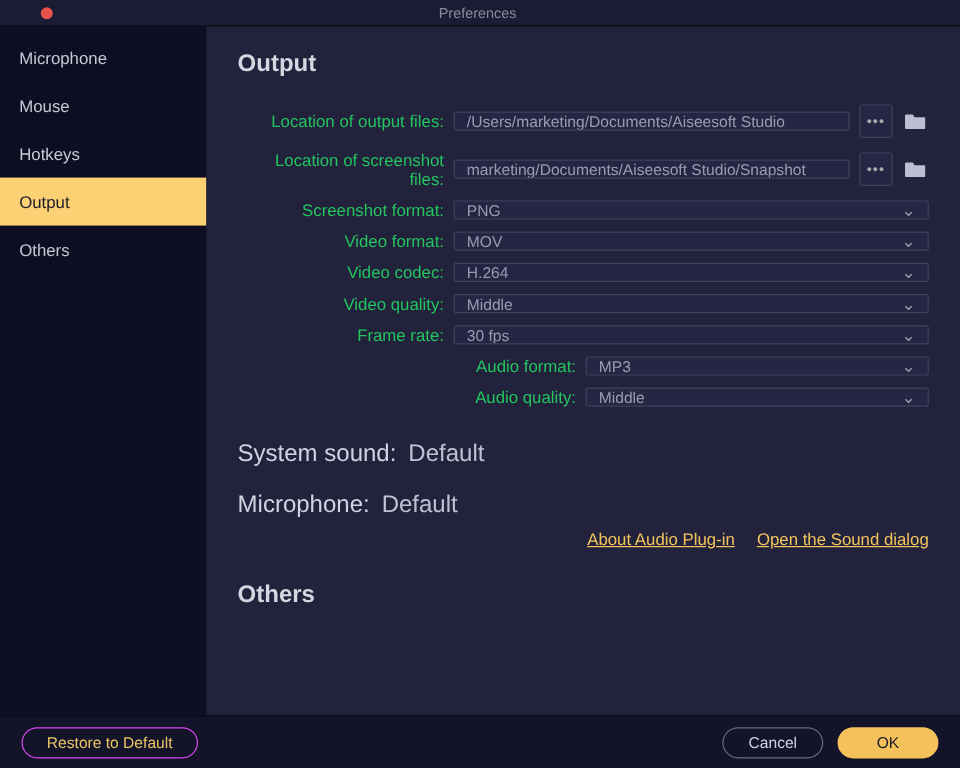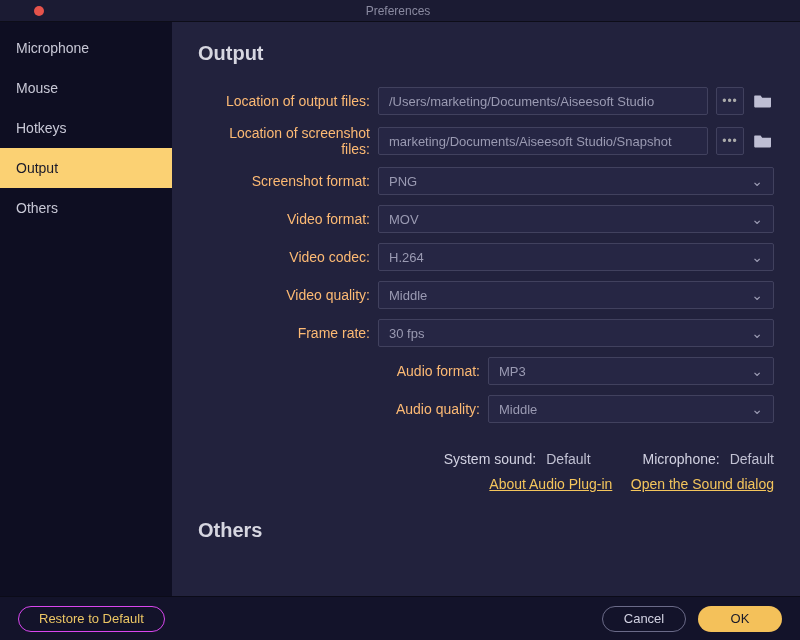--- a/index.html
+++ b/index.html
@@ -12,32 +12,32 @@
   .dot.red { background:#e5534b; }
   .title { flex:1; text-align:center; font-size:12px; color:#8a8aa0; margin-left:-48px; }
   
   .main { flex:1; display:flex; overflow:hidden; }
   .sidebar { width:172px; background:#0e0e22; display:flex; flex-direction:column; padding-top:6px; }
   .sidebar-item { padding:12px 16px; font-size:14px; color:#c8c8d6; cursor:pointer; }
   .sidebar-item.active { background:#fbd173; color:#1a1a2a; font-weight:500; }
   .content { flex:1; background:#22223d; padding:20px 26px 10px 26px; overflow-y:auto; display:flex; flex-direction:column; }
   .section-title { font-size:20px; font-weight:600; color:#d6d6e0; margin-bottom:22px; }
   .row { display:flex; align-items:center; margin-bottom:10px; }
-  .row-label { flex:0 0 180px; text-align:right; font-size:14px; color:#fdba74; padding-right:8px; }
+  .row-label { flex:0 0 180px; text-align:right; font-size:14px; color:#22c55e; padding-right:8px; }
   .field-wrap { flex:1; display:flex; align-items:center; gap:8px; }
-  .textfield, .select { flex:1; height:28px; border:1px solid #41415e; border-radius:2px; background:#262644; color:#9a9ab2; font-size:13px; padding:0 10px; display:flex; align-items:center; justify-content:space-between; overflow:hidden; }
+  .textfield, .select { flex:1; height:16px; border:1px solid #41415e; border-radius:2px; background:#262644; color:#9a9ab2; font-size:13px; padding:0 10px; display:flex; align-items:center; justify-content:space-between; overflow:hidden; }
   .textfield span { white-space:nowrap; overflow:hidden; text-overflow:ellipsis; }
   .browse { width:28px; height:28px; border:1px solid #41415e; border-radius:2px; background:#262644; display:flex; align-items:center; justify-content:center; color:#aaa; font-size:12px; letter-spacing:1px; cursor:pointer; }
   .folder { width:22px; height:18px; display:flex; align-items:center; justify-content:center; cursor:pointer; }
   .folder svg { width:20px; height:16px; fill:#bfbfd4; }
   .chev { font-size:14px; color:#9a9ab2; margin-left:6px; }
   .link-row { text-align:right; margin:6px 0 18px 0; }
   .link-row-inline { text-align:right; margin:8px 0 0 0; }
   .link { color:#f4c55c; text-decoration:underline; font-size:14px; cursor:pointer; }
-  .pair-row { display:flex; justify-content:flex-end; gap:52px; margin-top:18px; font-size:14px; }
+  .pair-row { display:flex; justify-content:flex-end; gap:20px; margin-top:18px; font-size:20px;flex-direction:column; }
   .pair { display:flex; gap:10px; }
   .pair .lab { color:#d2d2e2; }
   .pair .val { color:#c0c0d2; }
   .others-block { margin-top:26px; }
   
   .footer { height:44px; background:#13132a; display:flex; align-items:center; padding:0 18px; gap:12px; border-top:1px solid #0b0b18;}
   .btn { height:26px; padding:0 20px; border-radius:13px; font-size:13px; display:flex; align-items:center; justify-content:center; cursor:pointer; }
   .btn-outline { border:1px solid #d946ef; color:#ecc664; background:transparent; }
   .btn-primary { background:#f4c15a; color:#1a1a2a; border:none; font-weight:500; min-width:84px;}
   .btn-secondary { border:1px solid #6a6a88; color:#d2d2e2; background:transparent; min-width:84px;}

